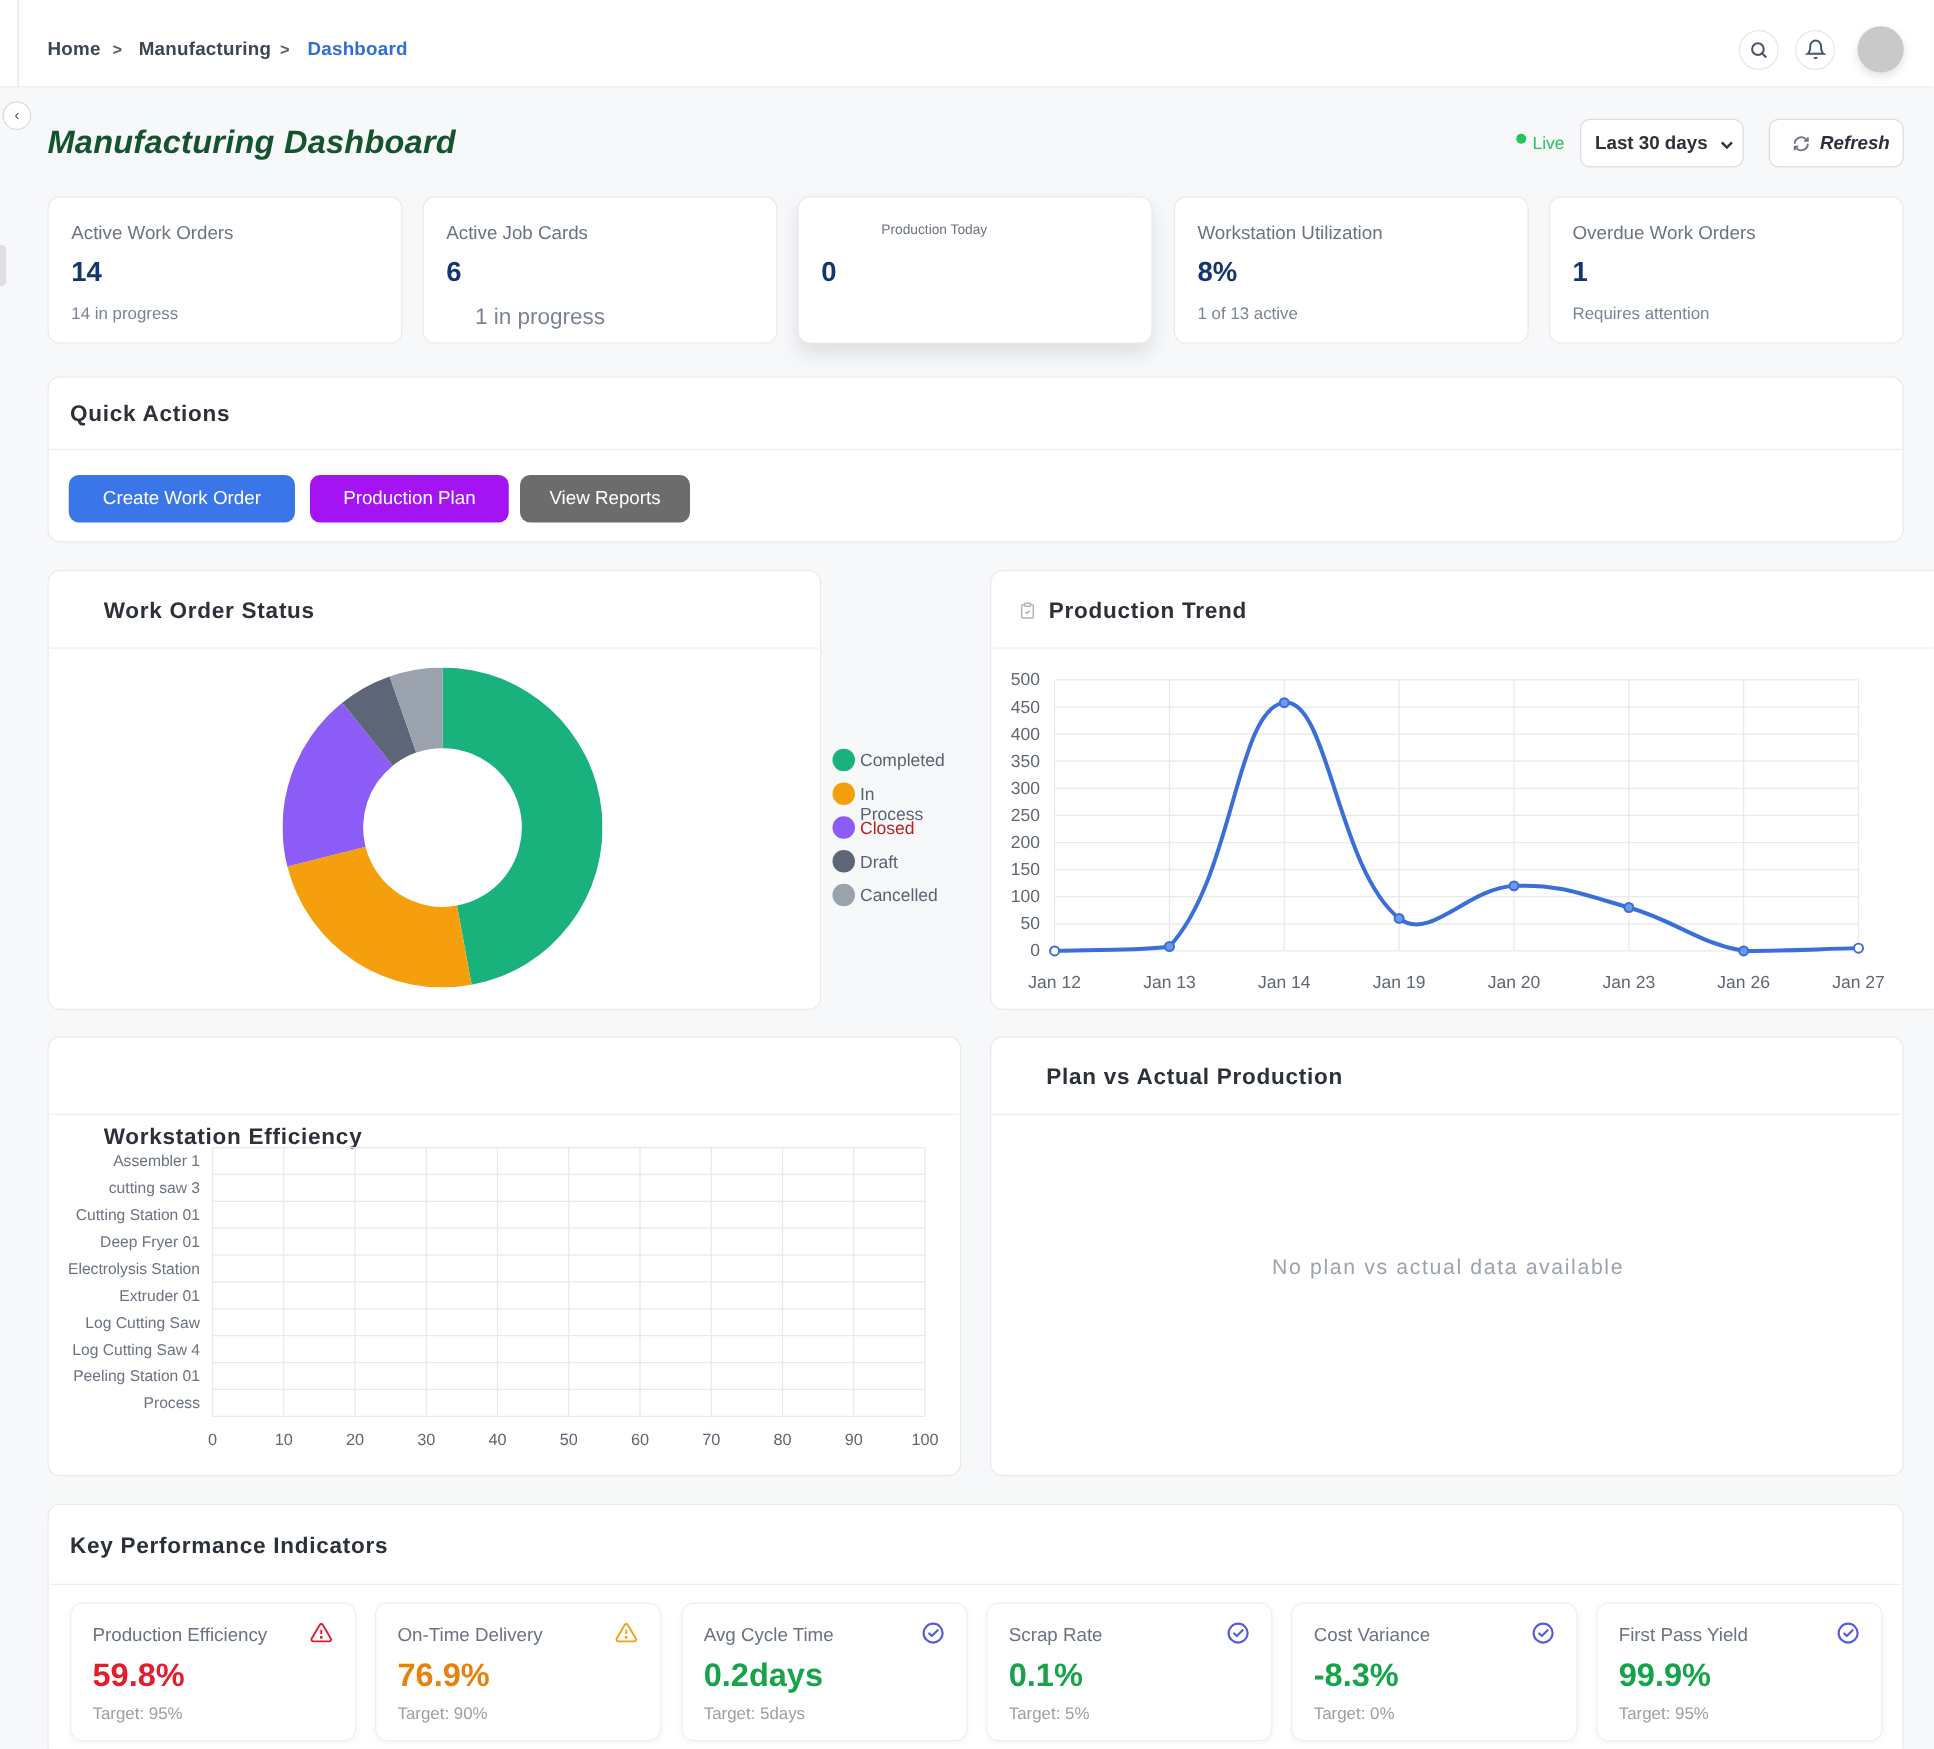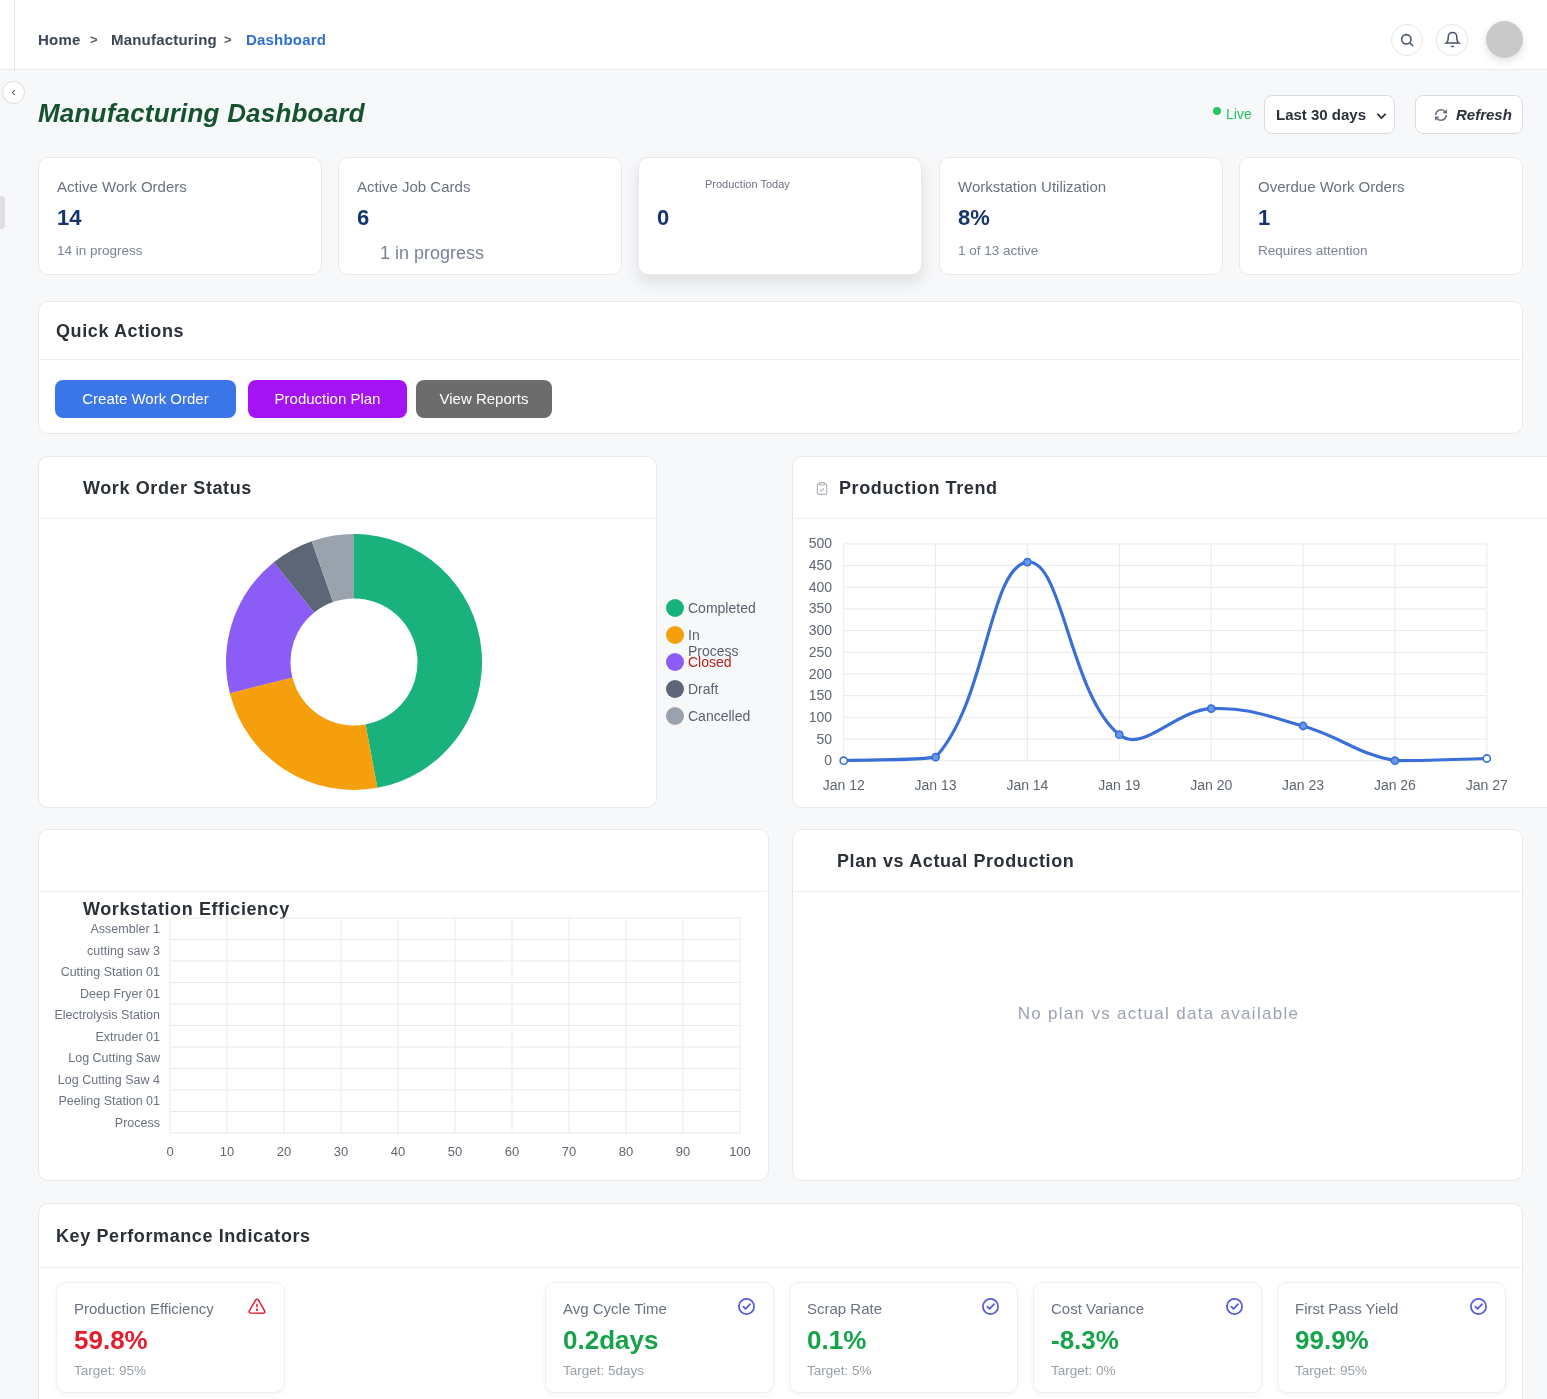--- a/index.html
+++ b/index.html
@@ -235,20 +235,30 @@
   <div class="abs" style="left:17px;top:78px;width:229px;height:111px;background:#fff;border:1px solid #efeff2;border-radius:10px;box-shadow:0 2px 6px rgba(0,0,0,.04);">
     <div class="abs" style="left:17px;top:17px;font-size:15px;color:#6b7280;">Production Efficiency</div>
     <div class="abs" style="left:191px;top:14px;"><svg width="18" height="18" viewBox="0 0 24 24" fill="none" stroke="#e11d2e" stroke-width="2">
           <path d="M10.3 3.9 L1.8 18.5 a2 2 0 0 0 1.7 3 h17 a2 2 0 0 0 1.7-3 L13.7 3.9 a2 2 0 0 0-3.4 0 Z" stroke-linejoin="round"></path>
           <line x1="12" y1="9" x2="12" y2="13.5"></line>
           <circle cx="12" cy="17" r="0.6" fill="#e11d2e"></circle>
         </svg></div>
     <div class="abs" style="left:17px;top:42px;font-size:26px;font-weight:bold;color:#e11d2e;">59.8%</div>
     <div class="abs" style="left:17px;top:80px;font-size:13.5px;color:#9aa0a6;">Target: 95%</div>
   </div>
+  <div class="abs" style="left:261px;top:78px;width:229px;height:111px;background:#fff;border:1px solid #efeff2;border-radius:10px;box-shadow:0 2px 6px rgba(0,0,0,.04);">
+    <div class="abs" style="left:17px;top:17px;font-size:15px;color:#6b7280;">On-Time Delivery</div>
+    <div class="abs" style="left:191px;top:14px;"><svg width="18" height="18" viewBox="0 0 24 24" fill="none" stroke="#f0a011" stroke-width="2">
+          <path d="M10.3 3.9 L1.8 18.5 a2 2 0 0 0 1.7 3 h17 a2 2 0 0 0 1.7-3 L13.7 3.9 a2 2 0 0 0-3.4 0 Z" stroke-linejoin="round"></path>
+          <line x1="12" y1="9" x2="12" y2="13.5"></line>
+          <circle cx="12" cy="17" r="0.6" fill="#f0a011"></circle>
+        </svg></div>
+    <div class="abs" style="left:17px;top:42px;font-size:26px;font-weight:bold;color:#e8820e;">76.9%</div>
+    <div class="abs" style="left:17px;top:80px;font-size:13.5px;color:#9aa0a6;">Target: 90%</div>
+  </div>
   <div class="abs" style="left:506px;top:78px;width:229px;height:111px;background:#fff;border:1px solid #efeff2;border-radius:10px;box-shadow:0 2px 6px rgba(0,0,0,.04);">
     <div class="abs" style="left:17px;top:17px;font-size:15px;color:#6b7280;">Avg Cycle Time</div>
     <div class="abs" style="left:191px;top:14px;"><svg width="19" height="19" viewBox="0 0 24 24" fill="none" stroke="#565cdb" stroke-width="2.2">
           <circle cx="12" cy="12" r="9.6"></circle>
           <path d="M8 12.3 l2.7 2.7 L16.5 9" stroke-linecap="round" stroke-linejoin="round"></path>
         </svg></div>
     <div class="abs" style="left:17px;top:42px;font-size:26px;font-weight:bold;color:#16a34a;">0.2days</div>
     <div class="abs" style="left:17px;top:80px;font-size:13.5px;color:#9aa0a6;">Target: 5days</div>
   </div>
   <div class="abs" style="left:750px;top:78px;width:229px;height:111px;background:#fff;border:1px solid #efeff2;border-radius:10px;box-shadow:0 2px 6px rgba(0,0,0,.04);">

